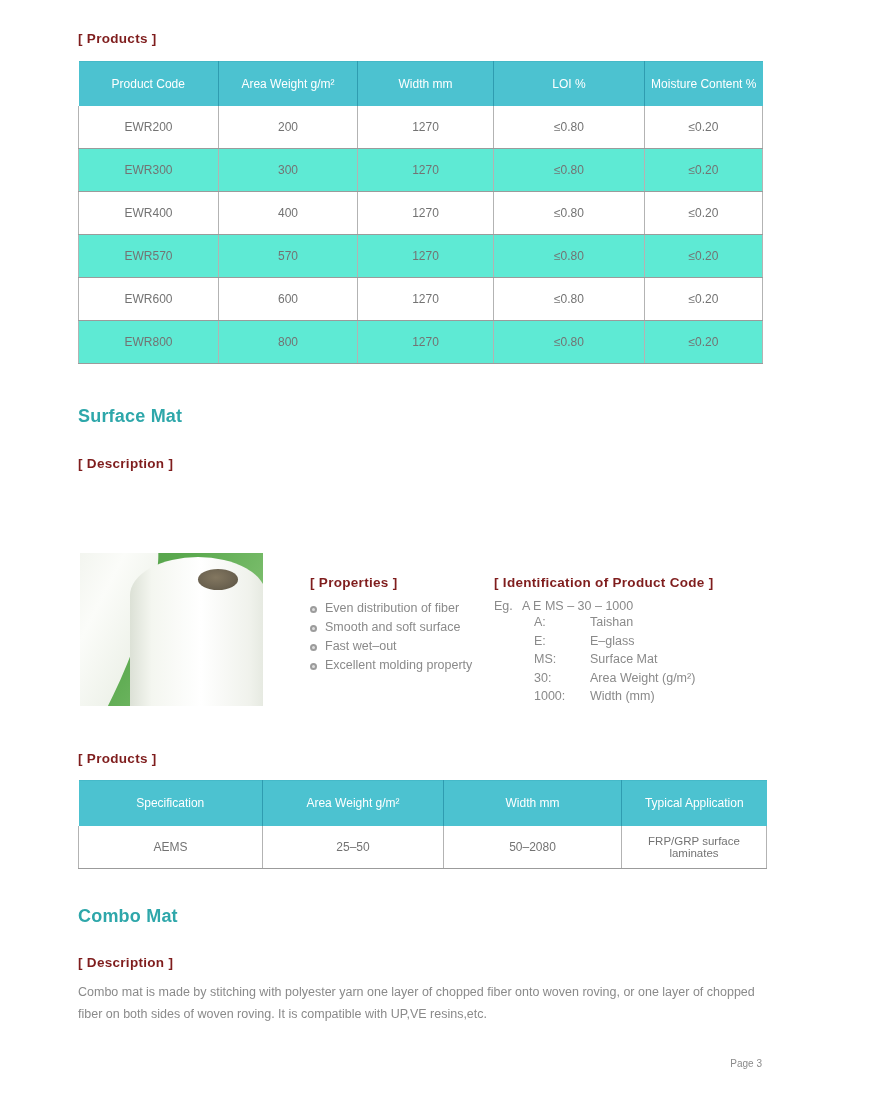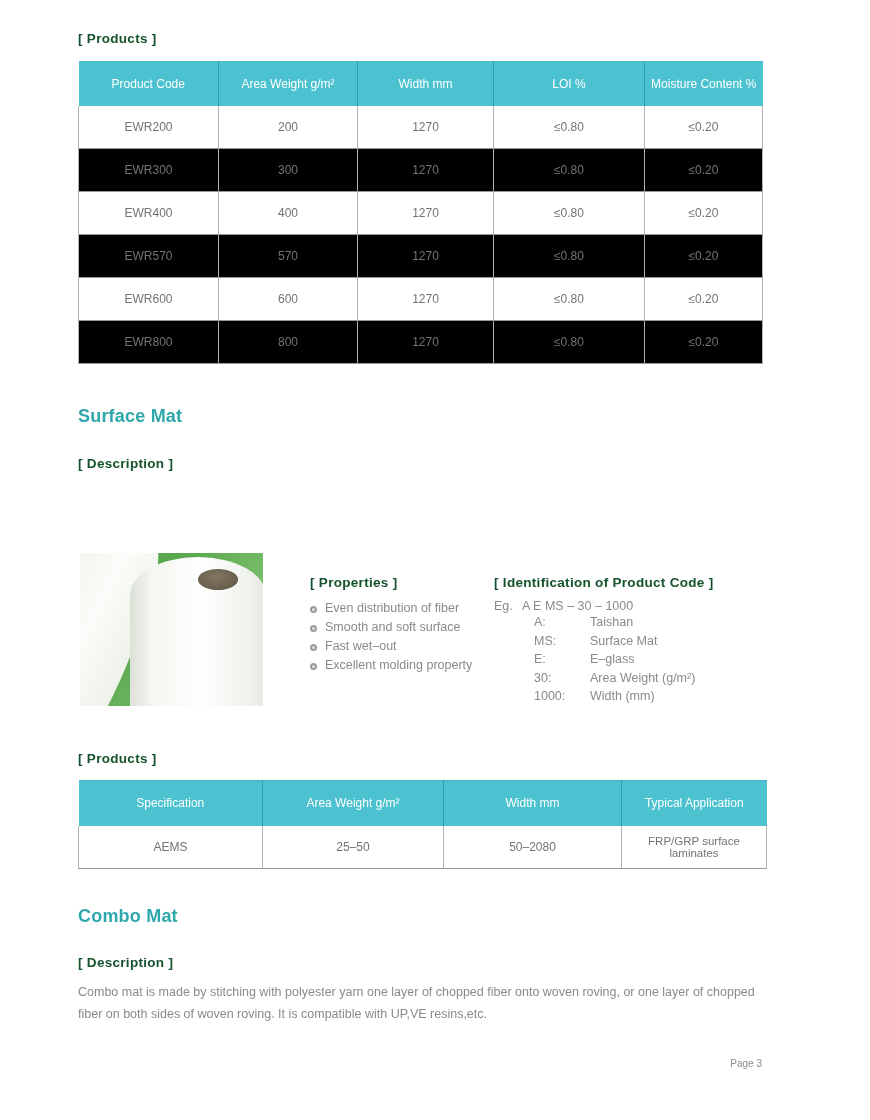--- a/index.html
+++ b/index.html
@@ -10,21 +10,21 @@
     width: 870px;
     height: 1120px;
     background: #ffffff;
     overflow: hidden;
   }
 
   
   .section-label {
     position: absolute;
     font-size: 13.5px;
-    color: #14532d;
+    color: #7f1d1d;
     letter-spacing: 0.3px;
     font-weight: 600;
   }
 
   
   .big-title {
     position: absolute;
     font-size: 18px;
     font-weight: bold;
     color: #2ea7aa;
@@ -59,21 +59,21 @@
   td {
     background: #ffffff;
     color: #737373;
     font-size: 12px;
     height: 43px;
     text-align: center;
     border-left: 1px solid #b3b3b3;
     border-right: 1px solid #b3b3b3;
     border-bottom: 1px solid #9b9b9b;
   }
-  tr.alt td { background: #000000; }
+  tr.alt td { background: #5eead4; }
 
   
   .props { position: absolute; }
   .props .list { margin-top: 9px; }
   .props .item {
     font-size: 12.5px;
     color: #8a8a8a;
     line-height: 19px;
     white-space: nowrap;
   }
@@ -229,24 +229,24 @@
 
   <div class="ident" style="left:494px; top:575px;">
     <div class="section-label" style="position:static;">[ Identification of Product Code ]</div>
     <div class="example">
       <span class="eg">Eg.</span><span>A E MS – 30 – 1000</span>
     </div>
     <div class="map-row">
       <span class="map-key">A:</span><span>Taishan</span>
     </div>
     <div class="map-row">
+      <span class="map-key">E:</span><span>E–glass</span>
+    </div>
+    <div class="map-row">
       <span class="map-key">MS:</span><span>Surface Mat</span>
-    </div>
-    <div class="map-row">
-      <span class="map-key">E:</span><span>E–glass</span>
     </div>
     <div class="map-row">
       <span class="map-key">30:</span><span>Area Weight (g/m²)</span>
     </div>
     <div class="map-row">
       <span class="map-key">1000:</span><span>Width (mm)</span>
     </div>
   </div>
 
   <div class="section-label" style="left:78px; top:751px;">[ Products ]</div>

